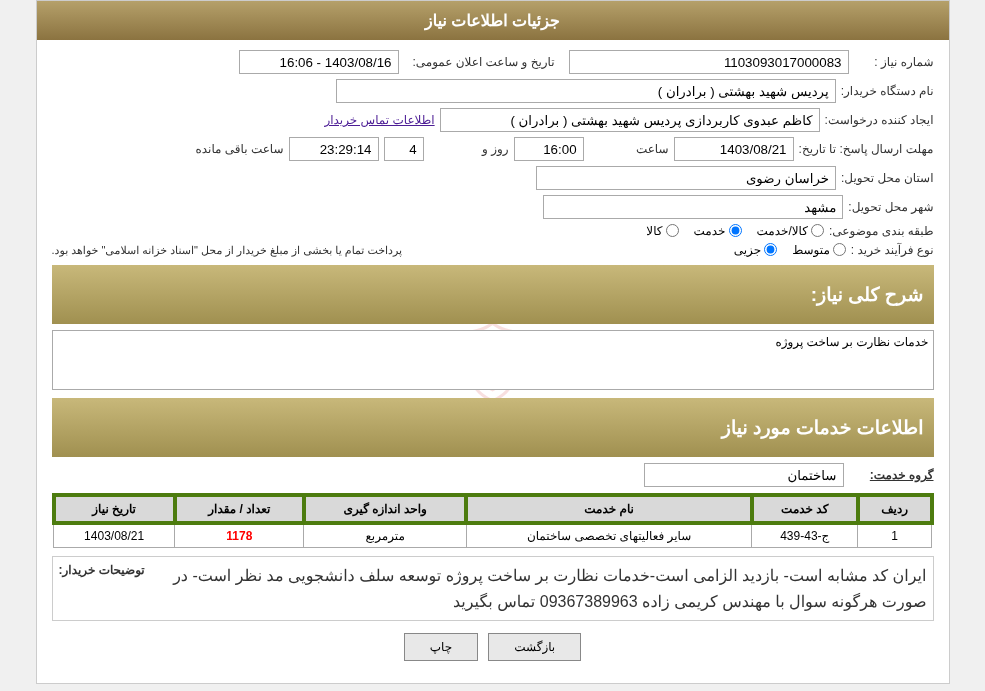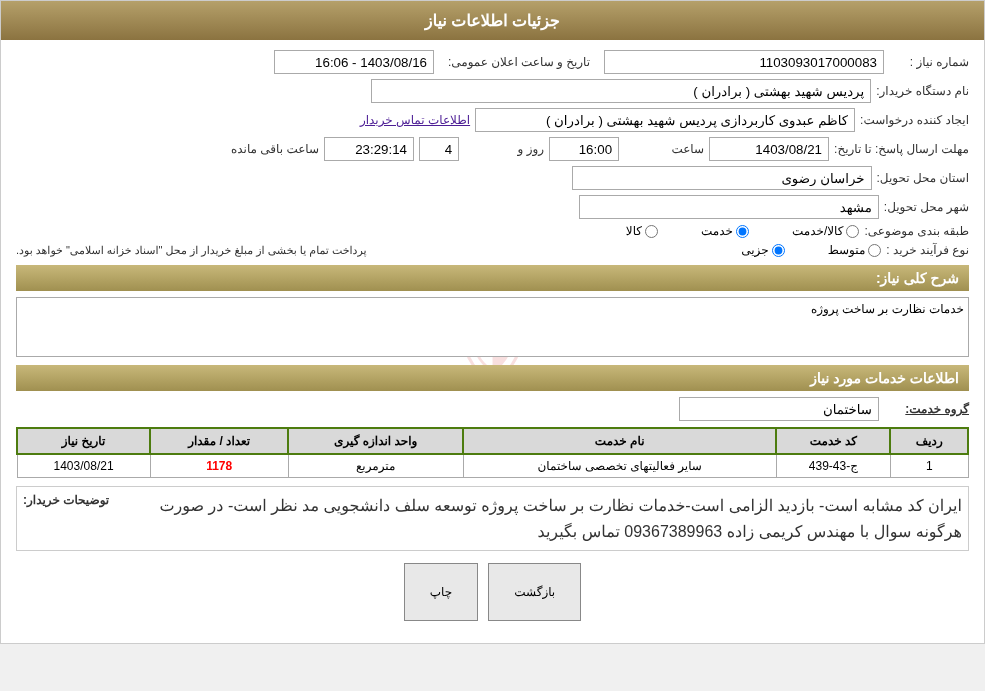--- a/index.html
+++ b/index.html
@@ -3,21 +3,21 @@
   <meta charset="utf-8">
   <style>
     * { box-sizing: border-box; margin: 0; padding: 0; }
     body {
       font-family: Tahoma, Arial, sans-serif;
       font-size: 12px;
       background: #f0f0f0;
       direction: rtl;
     }
     .page-wrapper {
-      width: 985px;
+      width: 914px;
       margin: 0 auto;
       background: #fff;
       border: 1px solid #ccc;
     }
     .header-bar {
       background: linear-gradient(to bottom, #b5a06a, #8b7340);
       color: #fff;
       text-align: center;
       padding: 10px;
       font-size: 16px;
@@ -54,23 +54,22 @@
     }
     
     .radio-group {
       display: flex;
       align-items: center;
       gap: 15px;
       direction: rtl;
     }
     .radio-item {
       display: flex;
-      align-items: flex-end;
+      align-items: flex-start;
       gap: 3px;
-      margin-left: 28px;
     }
     
     .purchase-note {
       color: #333;
       font-size: 11px;
       flex: 1;
       text-align: left;
     }
     
     .desc-box {
@@ -80,42 +79,42 @@
       resize: none;
       direction: rtl;
       font-family: Tahoma, Arial, sans-serif;
       font-size: 12px;
       padding: 4px;
     }
     
     .section-heading {
       background: linear-gradient(to bottom, #c8b87a, #a09050);
       color: #fff;
-      padding: 5px 10px;
-      font-size: 14px;
+      padding: 18px 10px;
+      font-size: 19px;
       font-weight: bold;
       text-align: right;
       margin: 8px 0 6px 0;
     }
     
     .service-group-row {
       display: flex;
       align-items: center;
       gap: 10px;
       margin-bottom: 6px;
     }
     
     .data-table {
       width: 100%;
       border-collapse: collapse;
       margin-bottom: 8px;
     }
     .data-table th {
       background: #d9d9d9;
-      border: 2px solid #4d7c0f;
+      border: 4px solid #4d7c0f;
       padding: 5px 8px;
       text-align: center;
       font-weight: bold;
     }
     .data-table td {
       border: 1px solid #aaa;
       padding: 4px 8px;
       text-align: center;
     }
     .data-table tr:nth-child(even) td { background: #f9f9f9; }
@@ -143,21 +142,21 @@
       line-height: 1.6;
     }
     
     .button-row {
       display: flex;
       justify-content: center;
       gap: 10px;
       margin: 12px 0;
     }
     .btn {
-      padding: 21px 25px;
+      padding: 6px 25px;
       border: 1px solid #888;
       cursor: pointer;
       font-family: Tahoma, Arial, sans-serif;
       font-size: 12px;
     }
     .btn-print {
       background: #e8e8e8;
     }
     .btn-back {
       background: #e8e8e8;

